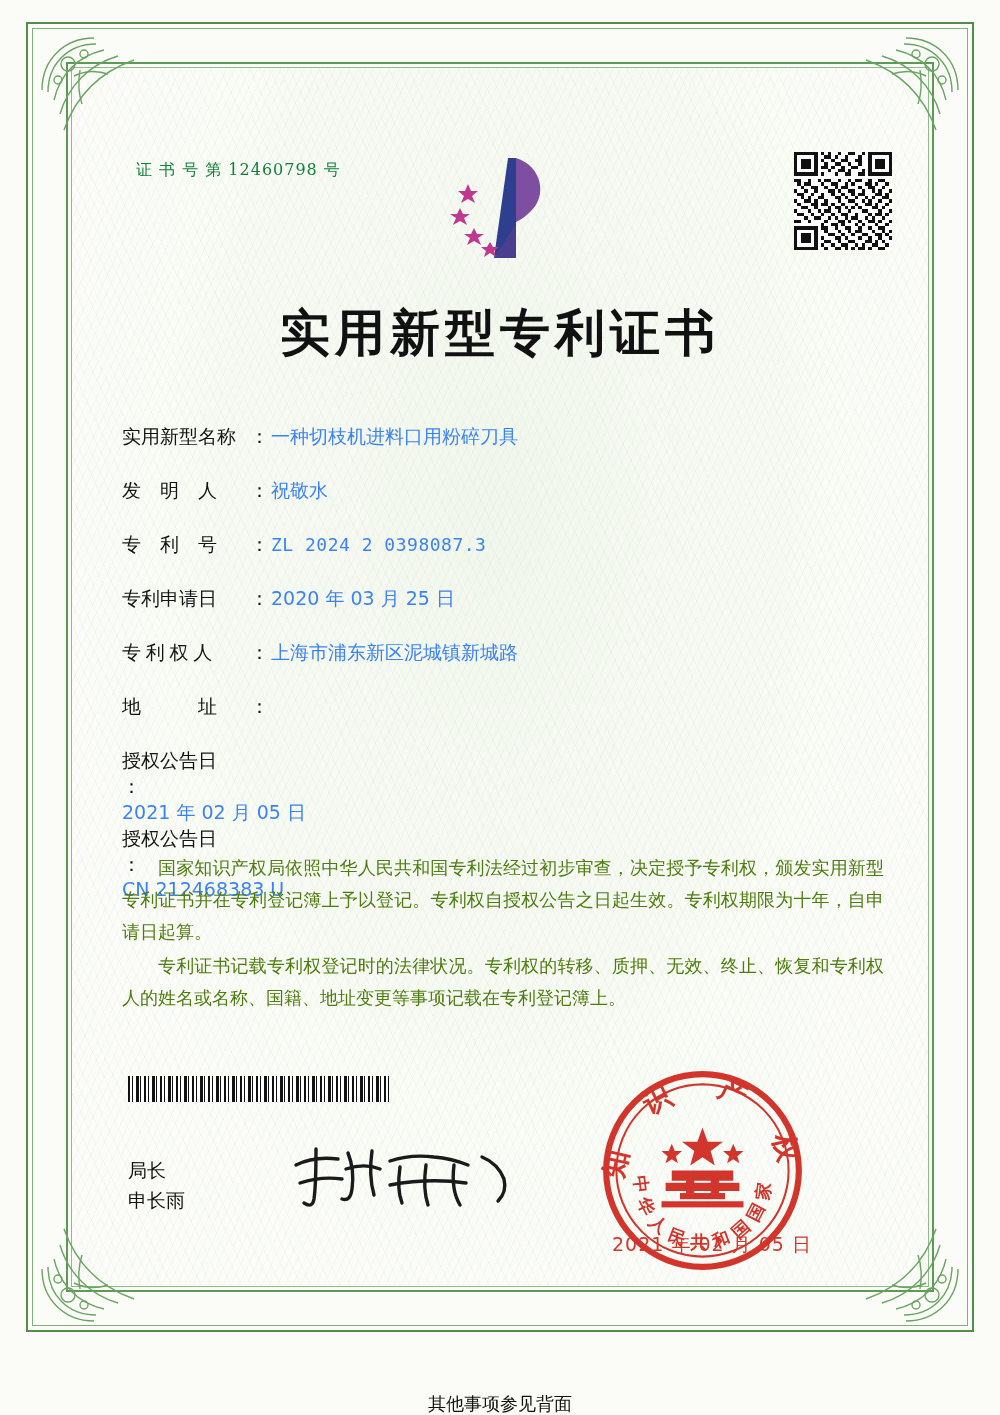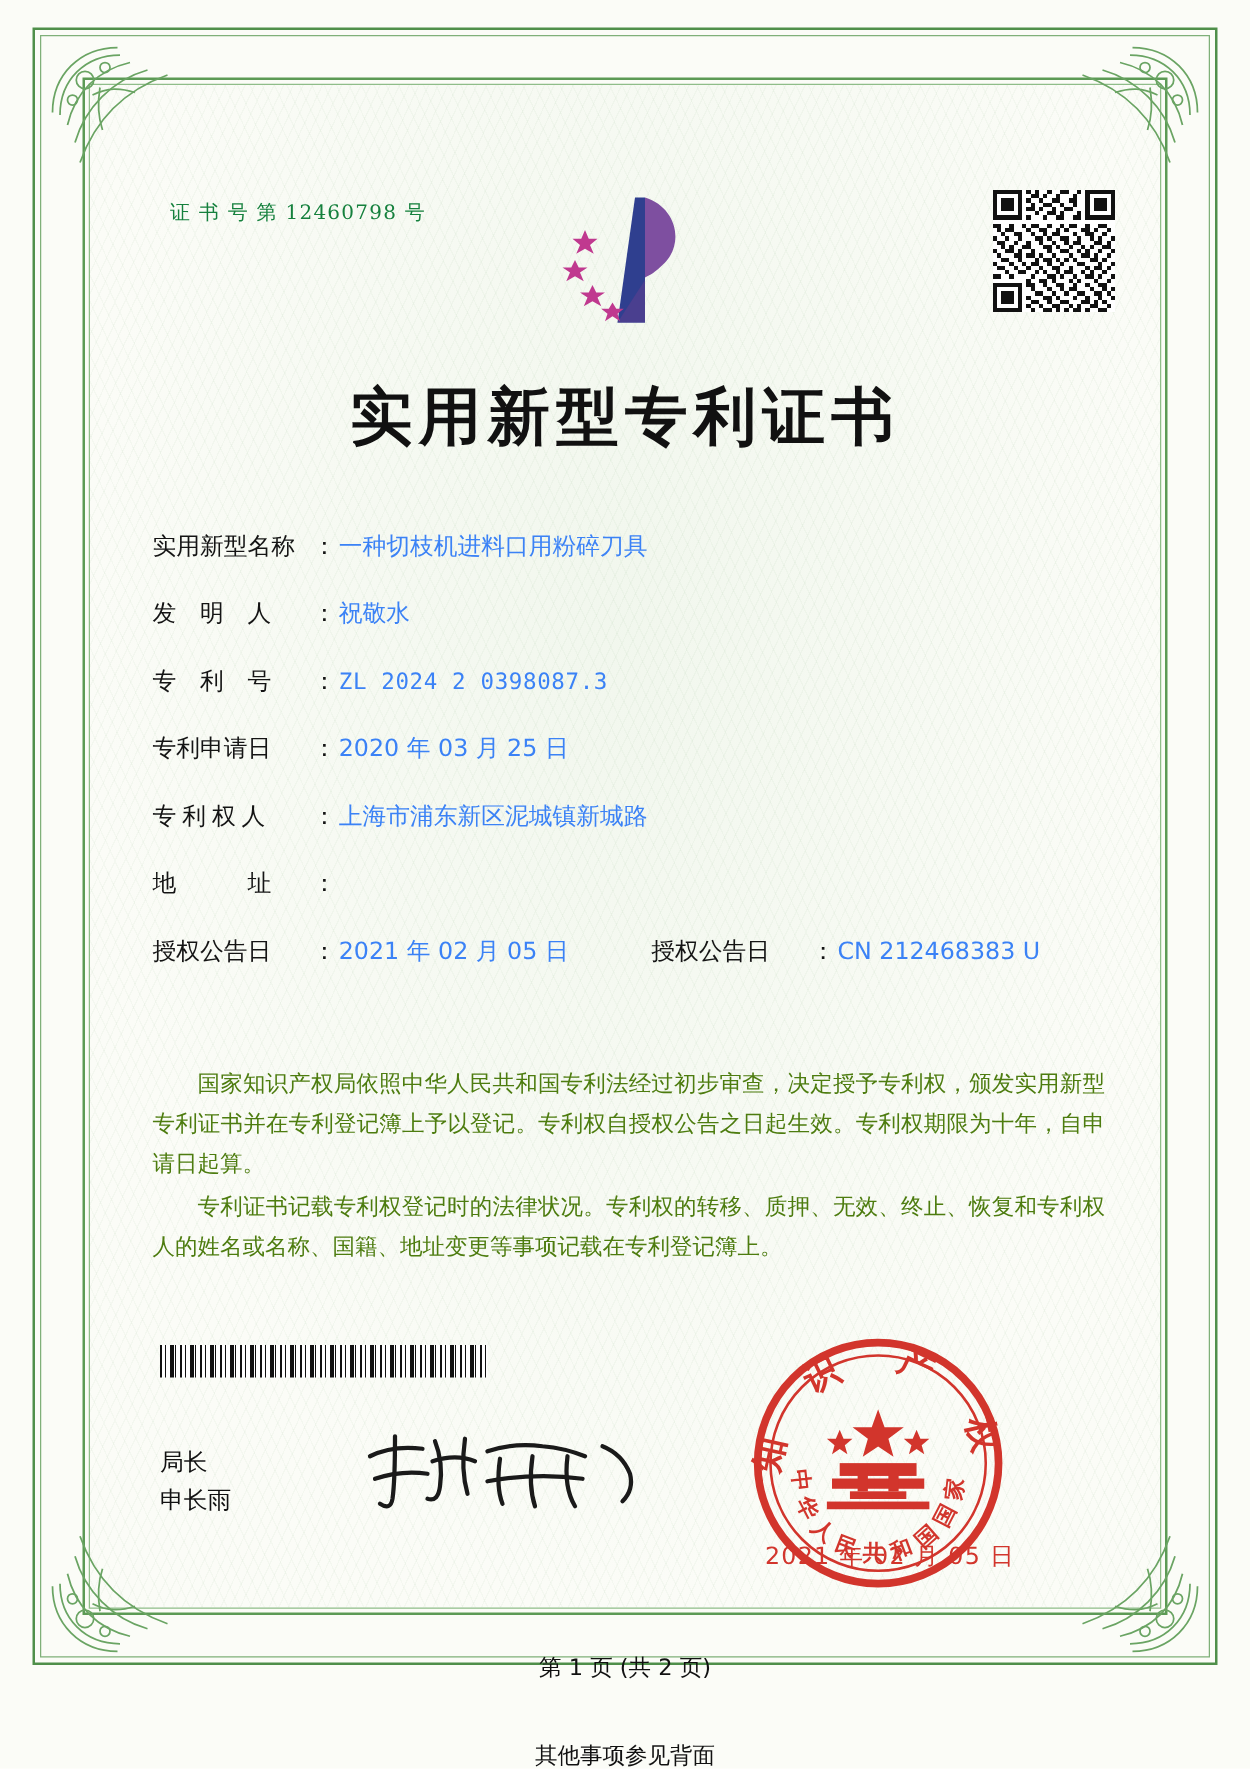--- a/index.html
+++ b/index.html
@@ -151,21 +151,21 @@
   .field-value {
     font-family: "DejaVu Sans", "Liberation Sans", sans-serif;
     font-size: 19px;
     color: #3b82f6;
   }
   .field-value.mono {
     font-family: "DejaVu Sans Mono", monospace;
     font-size: 18px;
     letter-spacing: 0.5px;
   }
-  .field-row.split { justify-content: flex-start; }
+  .field-row.split { justify-content: flex-end; flex-direction: column; }
   .grant-gap { display: inline-block; width: 66px; }
 
   
   .body-text {
     position: absolute;
     left: 122px;
     top: 832px;
     width: 762px;
     font-family: "DejaVu Sans", "Liberation Sans", sans-serif;
     font-size: 18px;
@@ -659,16 +659,15 @@
     <text font-family="'DejaVu Sans','Liberation Sans',sans-serif" font-size="27" font-weight="bold" fill="#d2352c" letter-spacing="16">
       <textPath href="#arc-top" startOffset="50%" text-anchor="middle">知 识 产 权</textPath>
     </text>
     <text font-family="'DejaVu Sans','Liberation Sans',sans-serif" font-size="17" font-weight="bold" fill="#d2352c" letter-spacing="7">
       <textPath href="#arc-bottom" startOffset="50%" text-anchor="middle">中华人民共和国国家</textPath>
     </text>
   </svg>
 
   <div class="seal-date">2021 年 02 月 05 日</div>
 
-  <div class="page-num">第 1 页 (共 2 页)</div>
   <div class="footnote">其他事项参见背面</div>
 
 </div>
 
 </body></html>

